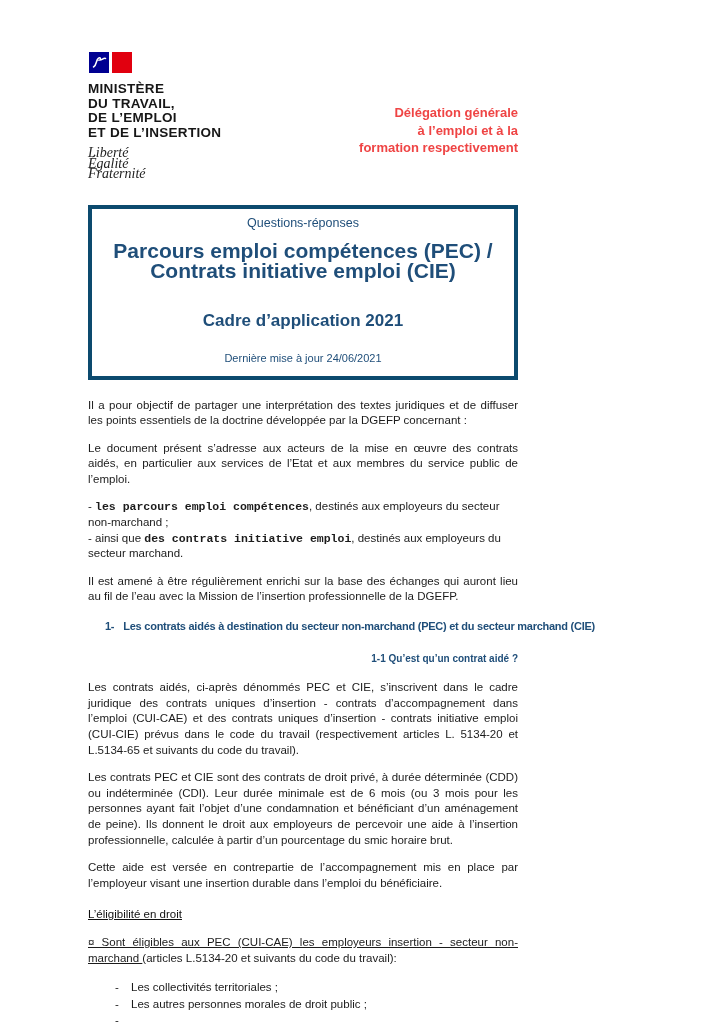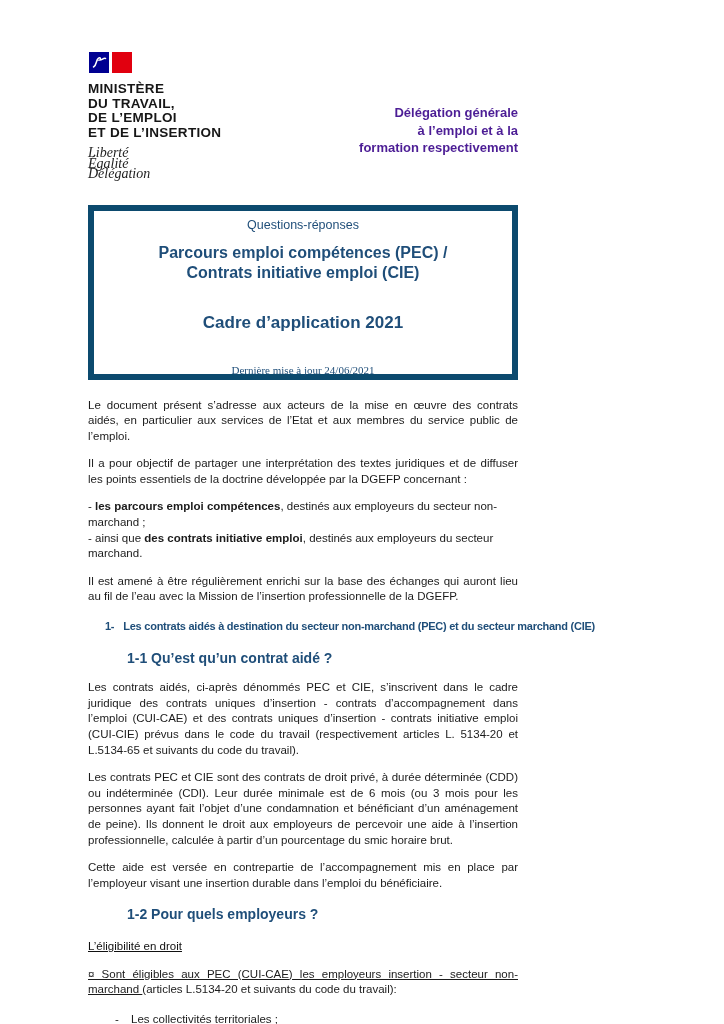--- a/index.html
+++ b/index.html
@@ -11,40 +11,40 @@
   
   .header{display:flex;justify-content:space-between;align-items:flex-start;}
   .gov-block{flex:0 0 auto;}
   .flag{display:flex;height:21px;margin-left:1px;margin-bottom:9px;}
   .flag .blue{width:20px;height:21px;background:#000091;position:relative;}
   .flag .gap{width:3px;height:21px;background:#ffffff;}
   .flag .red{width:20px;height:21px;background:#e1000f;}
   .flag svg{position:absolute;left:0;top:0;}
   .ministry-name{font-weight:bold;font-size:13.5px;line-height:14.5px;letter-spacing:.3px;color:#161616;}
   .motto{margin-top:8px;font-family:"Liberation Serif",serif;font-style:italic;font-size:14px;line-height:10.5px;color:#222;}
-  .delegation{margin-top:52px;text-align:right;font-weight:bold;font-size:13px;line-height:17.5px;color:#4c1d95;}
+  .delegation{margin-top:52px;text-align:right;font-weight:bold;font-size:13px;line-height:17.5px;color:#ef4444;}
   
   .title-box{
-    margin-top:25px;border:6px solid #0c4a6e;height:175px;box-sizing:border-box;
+    margin-top:25px;border:4px solid #0c4a6e;height:175px;box-sizing:border-box;
     text-align:center;color:#1f4e79;padding-top:7px;
   }
   .kicker{font-size:12.5px;}
-  .doc-title{margin-top:11px;font-weight:bold;font-size:16px;line-height:20px;}
+  .doc-title{margin-top:11px;font-weight:bold;font-size:21px;line-height:20px;}
   .doc-subtitle{margin-top:30px;font-weight:bold;font-size:17px;}
-  .last-update{margin-top:31px;font-size:11px;font-family:Liberation Serif, serif;}
+  .last-update{margin-top:21px;font-size:11px;}
   
   .body{margin-top:18px;font-size:11.5px;line-height:15.6px;color:#1b1b1b;}
   .body p{margin:0 0 12px 0;text-align:justify;}
-  b{font-weight:bold;}
+  b{font-weight:bold;font-family:Liberation Mono, monospace;}
   .u{text-decoration:underline;}
   .h1{
     display:flex;gap:9px;margin:14px 0 12px 17px;color:#1f4e79;font-weight:bold;
     font-size:11px;letter-spacing:-.25px;white-space:nowrap;
   }
-  .h2{margin:16px 0 14px 39px;color:#1f4e79;font-weight:bold;font-size:14px;}
+  .h2{margin:16px 0 14px 39px;color:#1f4e79;font-weight:bold;font-size:10px;text-align:right;}
   .h-black{margin:16px 0 12px 0;font-weight:normal;text-decoration:underline;font-size:11.5px;color:#111;}
   .dash-list{margin:0 0 12px 0;}
   .dash-list .row{display:flex;}
   .bullets{margin-top:14px;}
   .bullet-row{display:flex;padding-left:27px;margin-bottom:1px;}
   .bullet-row .dash{width:16px;flex:0 0 16px;}
 </style>
 </head>
 <body>
 
@@ -63,21 +63,21 @@
       </div>
       <div class="ministry-name">
         <div>MINISTÈRE</div>
         <div>DU TRAVAIL,</div>
         <div>DE L’EMPLOI</div>
         <div>ET DE L’INSERTION</div>
       </div>
       <div class="motto">
         <div>Liberté</div>
         <div>Égalité</div>
-        <div>Délégation</div>
+        <div>Fraternité</div>
       </div>
     </div>
     <div class="delegation">
       <div>Délégation générale</div>
       <div>à l’emploi et à la</div>
       <div>formation respectivement</div>
     </div>
   </div>
 
   <div class="title-box">
@@ -85,23 +85,23 @@
     <div class="doc-title">
       <div>Parcours emploi compétences (PEC) /</div>
       <div>Contrats initiative emploi (CIE)</div>
     </div>
     <div class="doc-subtitle">Cadre d’application 2021</div>
     <div class="last-update">Dernière mise à jour 24/06/2021</div>
   </div>
 
   <div class="body">
 
+    <p>Il a pour objectif de partager une interprétation des textes juridiques et de diffuser les points essentiels de la doctrine développée par la DGEFP concernant :</p>
+
     <p>Le document présent s’adresse aux acteurs de la mise en œuvre des contrats aidés, en particulier aux services de l’Etat et aux membres du service public de l’emploi.</p>
-
-    <p>Il a pour objectif de partager une interprétation des textes juridiques et de diffuser les points essentiels de la doctrine développée par la DGEFP concernant :</p>
 
     <div class="dash-list">
       <div class="row no-just">
         <span><span>- </span><b>les parcours emploi compétences</b><span>, destinés aux employeurs du secteur non-marchand ;</span></span>
       </div>
       <div class="row no-just">
         <span><span>- ainsi que </span><b>des contrats initiative emploi</b><span>, destinés aux employeurs du secteur marchand.</span></span>
       </div>
     </div>
 
@@ -113,21 +113,20 @@
     </div>
 
     <div class="h2">1-1 Qu’est qu’un contrat aidé ?</div>
 
     <p>Les contrats aidés, ci-après dénommés PEC et CIE, s’inscrivent dans le cadre juridique des contrats uniques d’insertion - contrats d’accompagnement dans l’emploi (CUI-CAE) et des contrats uniques d’insertion - contrats initiative emploi (CUI-CIE) prévus dans le code du travail (respectivement articles L. 5134-20 et L.5134-65 et suivants du code du travail).</p>
 
     <p>Les contrats PEC et CIE sont des contrats de droit privé, à durée déterminée (CDD) ou indéterminée (CDI). Leur durée minimale est de 6 mois (ou 3 mois pour les personnes ayant fait l’objet d’une condamnation et bénéficiant d’un aménagement de peine). Ils donnent le droit aux employeurs de percevoir une aide à l’insertion professionnelle, calculée à partir d’un pourcentage du smic horaire brut.</p>
 
     <p>Cette aide est versée en contrepartie de l’accompagnement mis en place par l’employeur visant une insertion durable dans l’emploi du bénéficiaire.</p>
 
-    <div class="h2">1-2 Pour quels employeurs ?</div>
 
     <div class="h-black">L’éligibilité en droit</div>
 
     <p><span class="u">¤ Sont éligibles aux PEC (CUI-CAE) les employeurs insertion - secteur non-marchand </span><span>(articles L.5134-20 et suivants du code du travail):</span></p>
 
     <div class="bullets">
       <div class="bullet-row">
         <span class="dash">-</span>
         <span>Les collectivités territoriales ;</span>
       </div>

